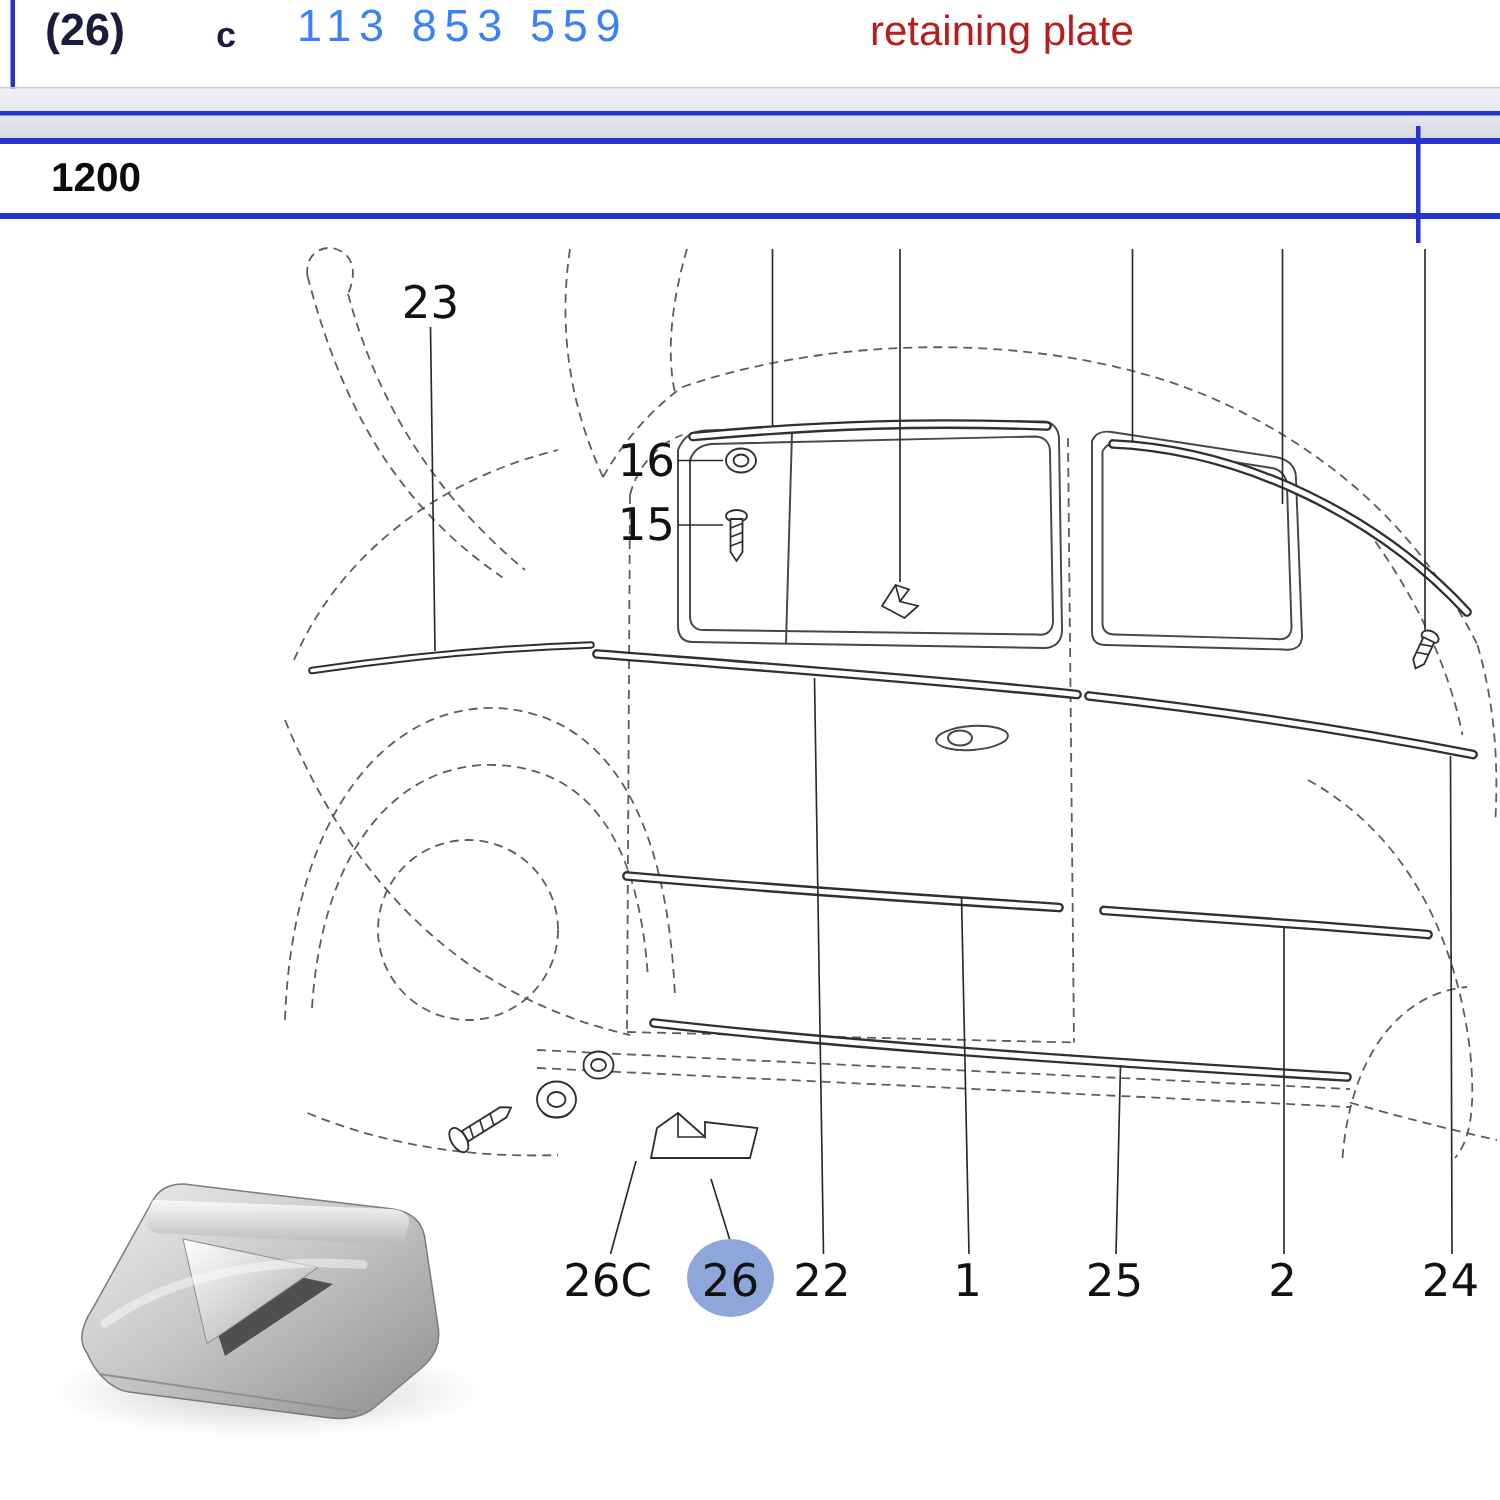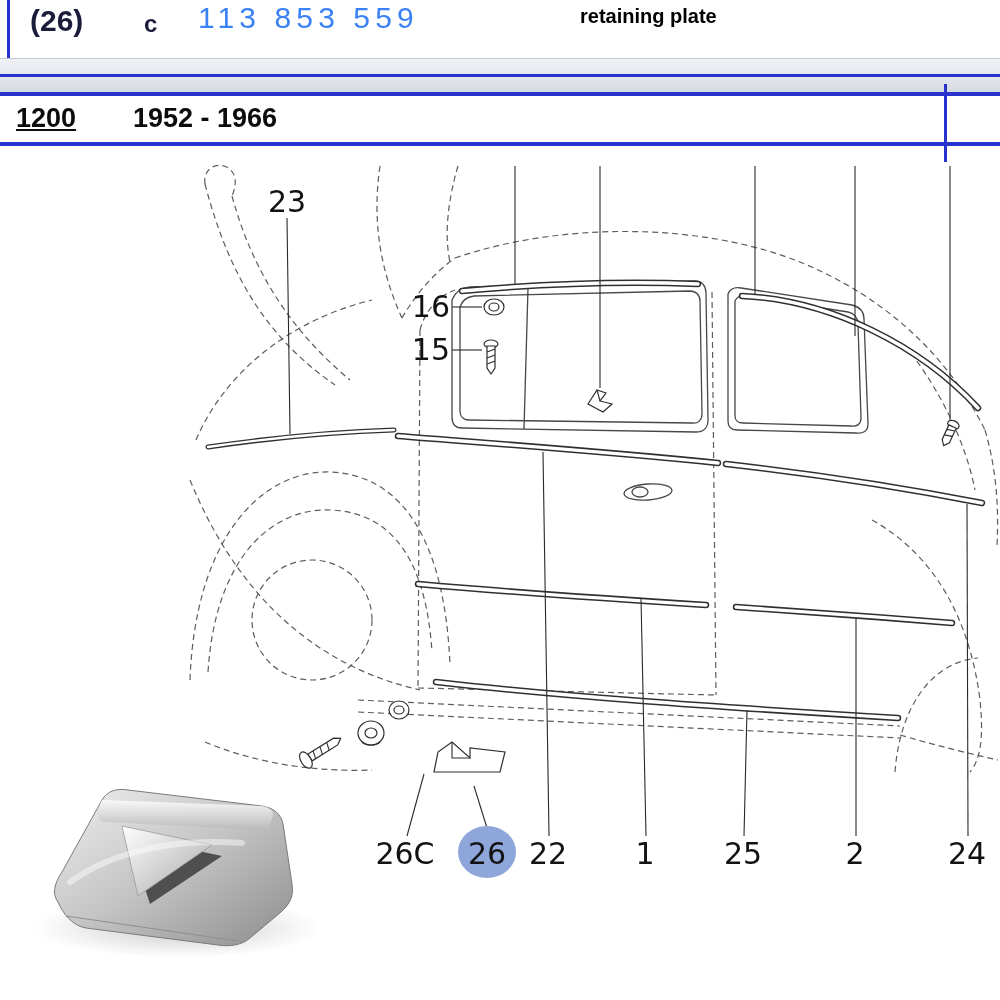--- a/index.html
+++ b/index.html
@@ -6,31 +6,31 @@
   body{
     width:1000px;height:1000px;background:#ffffff;position:relative;overflow:hidden;
     font-family:"Liberation Sans",sans-serif;
   }
   .abs{position:absolute;}
   
   .row1{top:0;left:0;width:968px;height:58px;background:#ffffff;}
   .row1 .ref{left:30px;top:4px;font-size:30px;font-weight:bold;color:#1b1b3c;}
   .row1 .code{left:144px;top:10px;font-size:24px;font-weight:600;color:#1b1b3c;}
   .row1 .pnum{left:198px;top:1px;font-size:30px;font-weight:normal;color:#3b82f6;letter-spacing:0.17em;}
-  .row1 .pname{left:580px;top:5px;font-size:20px;font-weight:bold;color:#000000;}
+  .row1 .pname{left:580px;top:5px;font-size:28px;font-weight:normal;color:#b91c1c;}
   .left-blue-bar{left:7px;top:0;width:3px;height:78px;}
   .gray-band{top:58px;left:0;width:1000px;height:34px;
     background:linear-gradient(180deg,#f0f1f5 0%,#e3e6ec 55%,#d6dae2 100%);
     border-top:1px solid #c3c8d2;}
   .blue-hline{top:74px;left:0;width:1000px;height:3px;}
   
   .model-row{top:92px;left:0;width:1000px;height:46px;background:#ffffff;
     border-top:4px solid; border-bottom:4px solid;}
   .model-row span{position:absolute;top:7px;font-size:27px;font-weight:bold;color:#0c0c0c;}
-  .model-row .model{left:16px;text-decoration:underline;}
+  .model-row .model{left:34px;}
   .model-row .years{left:133px;}
   .model-row .type{left:388px;}
   .right-blue-bar{left:944px;top:84px;width:3px;height:78px;}
   
   svg.diagram{position:absolute;left:0;top:0;width:1000px;height:1000px;}
   .dash{fill:none;stroke:#5d5d5d;stroke-width:1.2;stroke-dasharray:6 4;}
   .thin{fill:none;stroke:#474747;stroke-width:1.3;}
   .leader{fill:none;stroke:#2a2a2a;stroke-width:1.1;}
   .strip-o{fill:none;stroke:#303030;stroke-width:6.5;stroke-linecap:round;}
   .strip-i{fill:none;stroke:#ffffff;stroke-width:3.4;stroke-linecap:round;}
@@ -49,21 +49,20 @@
   <span class="abs pnum">113 853 559</span>
   <span class="abs pname">retaining plate</span>
 </div>
 
 <div class="abs left-blue-bar" style="background: rgb(40, 50, 204);"></div>
 <div class="abs gray-band"></div>
 <div class="abs blue-hline" style="background: rgb(40, 50, 204);"></div>
 
 <div class="abs model-row" style="border-top-color: rgb(40, 50, 204); border-bottom-color: rgb(40, 50, 204);">
   <span class="model">1200</span>
-  <span class="years">1952 - 1966</span>
 </div>
 
 <div class="abs right-blue-bar" style="background: rgb(40, 50, 204);"></div>
 
 <svg class="diagram" viewBox="0 0 1000 1000">
   <defs>
     <linearGradient id="metal1" x1="0" y1="0" x2="1" y2="1">
       <stop offset="0" stop-color="#efefef"></stop>
         <stop offset="0.5" stop-color="#c3c3c3"></stop>
         <stop offset="1" stop-color="#8d8d8d"></stop>

